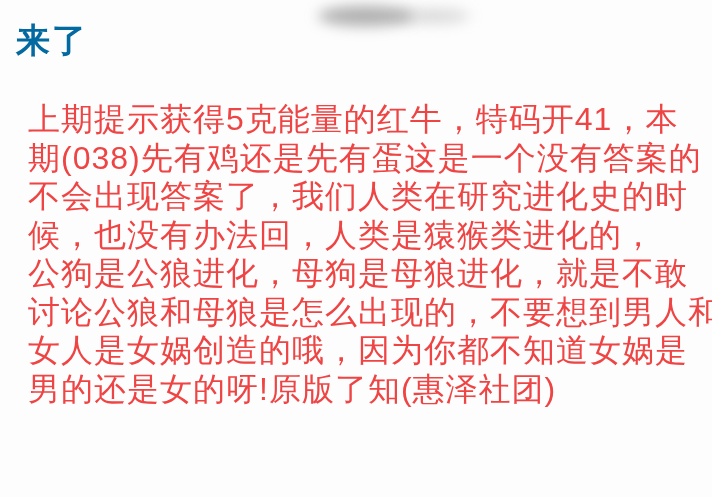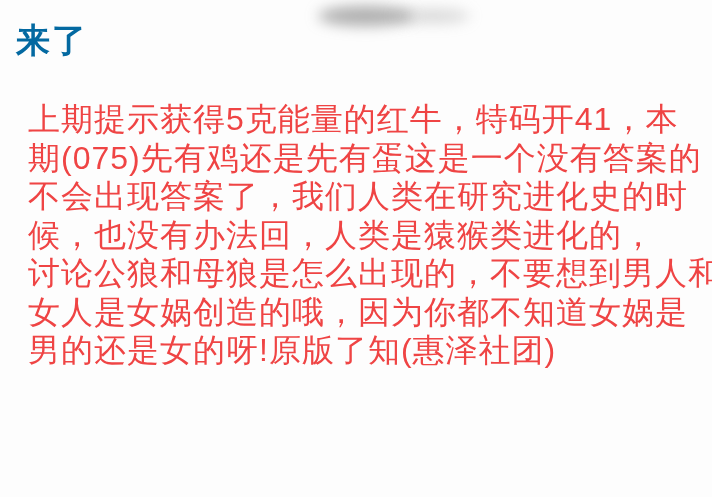--- a/index.html
+++ b/index.html
@@ -67,21 +67,22 @@
 
 <div class="page">
 
   <div class="smudge smudge-a"></div>
   <div class="smudge smudge-b"></div>
 
   <div class="title">来了</div>
 
   <div class="article-body">
     <div class="paragraph-line">上期提示获得5克能量的红牛，特码开41，本</div>
-    <div class="paragraph-line">期(075)先有鸡还是先有蛋这是一个没有答案的</div>
+    <div class="paragraph-line">期(038)先有鸡还是先有蛋这是一个没有答案的</div>
     <div class="paragraph-line">不会出现答案了，我们人类在研究进化史的时</div>
     <div class="paragraph-line">候，也没有办法回，人类是猿猴类进化的，</div>
+    <div class="paragraph-line">公狗是公狼进化，母狗是母狼进化，就是不敢</div>
     <div class="paragraph-line">讨论公狼和母狼是怎么出现的，不要想到男人和</div>
     <div class="paragraph-line">女人是女娲创造的哦，因为你都不知道女娲是</div>
     <div class="paragraph-line">男的还是女的呀!原版了知(惠泽社团)</div>
   </div>
 
 </div>
 
 </body></html>

